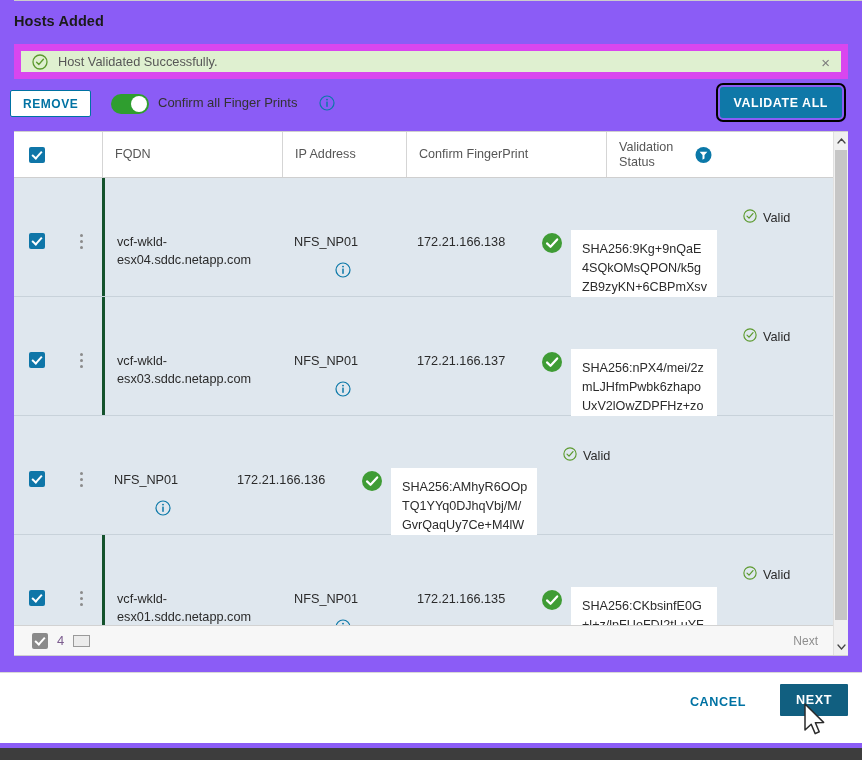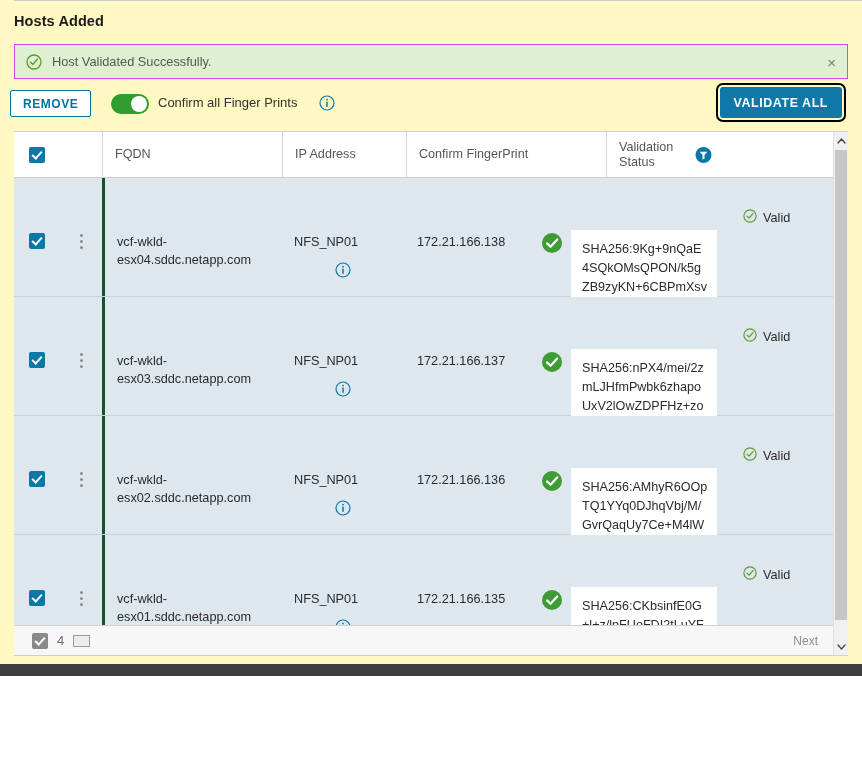--- a/index.html
+++ b/index.html
@@ -4,22 +4,22 @@
 <style>
   html, body {
     margin: 0;
     padding: 0;
     background: #ffffff;
     font-family: "Liberation Sans", sans-serif;
   }
   #page {
     position: relative;
     width: 862px;
-    height: 676px;
-    background: #fef9c3;
+    height: 760px;
+    background: #8b5cf6;
     overflow: hidden;
   }
 
   
   .top-rule {
     position: absolute;
     left: 14px; top: 0px;
     width: 848px; height: 1px;
     background: #cccccc;
   }
@@ -34,21 +34,21 @@
     letter-spacing: .1px;
   }
 
   
   .alert {
     position: absolute;
     left: 14px; top: 44px;
     width: 834px; height: 35px;
     box-sizing: border-box;
     background: #dff0d0;
-    border: 1px solid #d946ef;
+    border: 7px solid #d946ef;
     display: flex;
     align-items: center;
   }
   .alert-icon {
     margin-left: 11px;
     width: 16px; height: 16px;
     flex: 0 0 auto;
   }
   .alert-text {
     margin-left: 10px;
@@ -583,23 +583,20 @@
       <div class="row data-row">
         <div class="c-check">
           <span class="chk"></span>
         </div>
         <div class="c-kebab">
           <span class="kebab">
               <i></i>
               <i></i>
               <i></i>
             </span>
-        </div>
-        <div class="c-fqdn">
-          <span class="cell-text">vcf-wkld-esx02.sddc.netapp.com</span>
         </div>
         <div class="c-pool">
           <span class="cell-text">NFS_NP01</span>
           <span class="pool-info">
             <svg width="16" height="16" viewBox="0 0 16 16">
               <circle cx="8" cy="8" r="7" fill="none" stroke="#0b78a8" stroke-width="1.2"></circle>
               <circle cx="8" cy="4.6" r="0.95" fill="#0b78a8"></circle>
               <rect x="7.25" y="6.6" width="1.5" height="5.2" fill="#0b78a8"></rect>
             </svg>
           </span>

